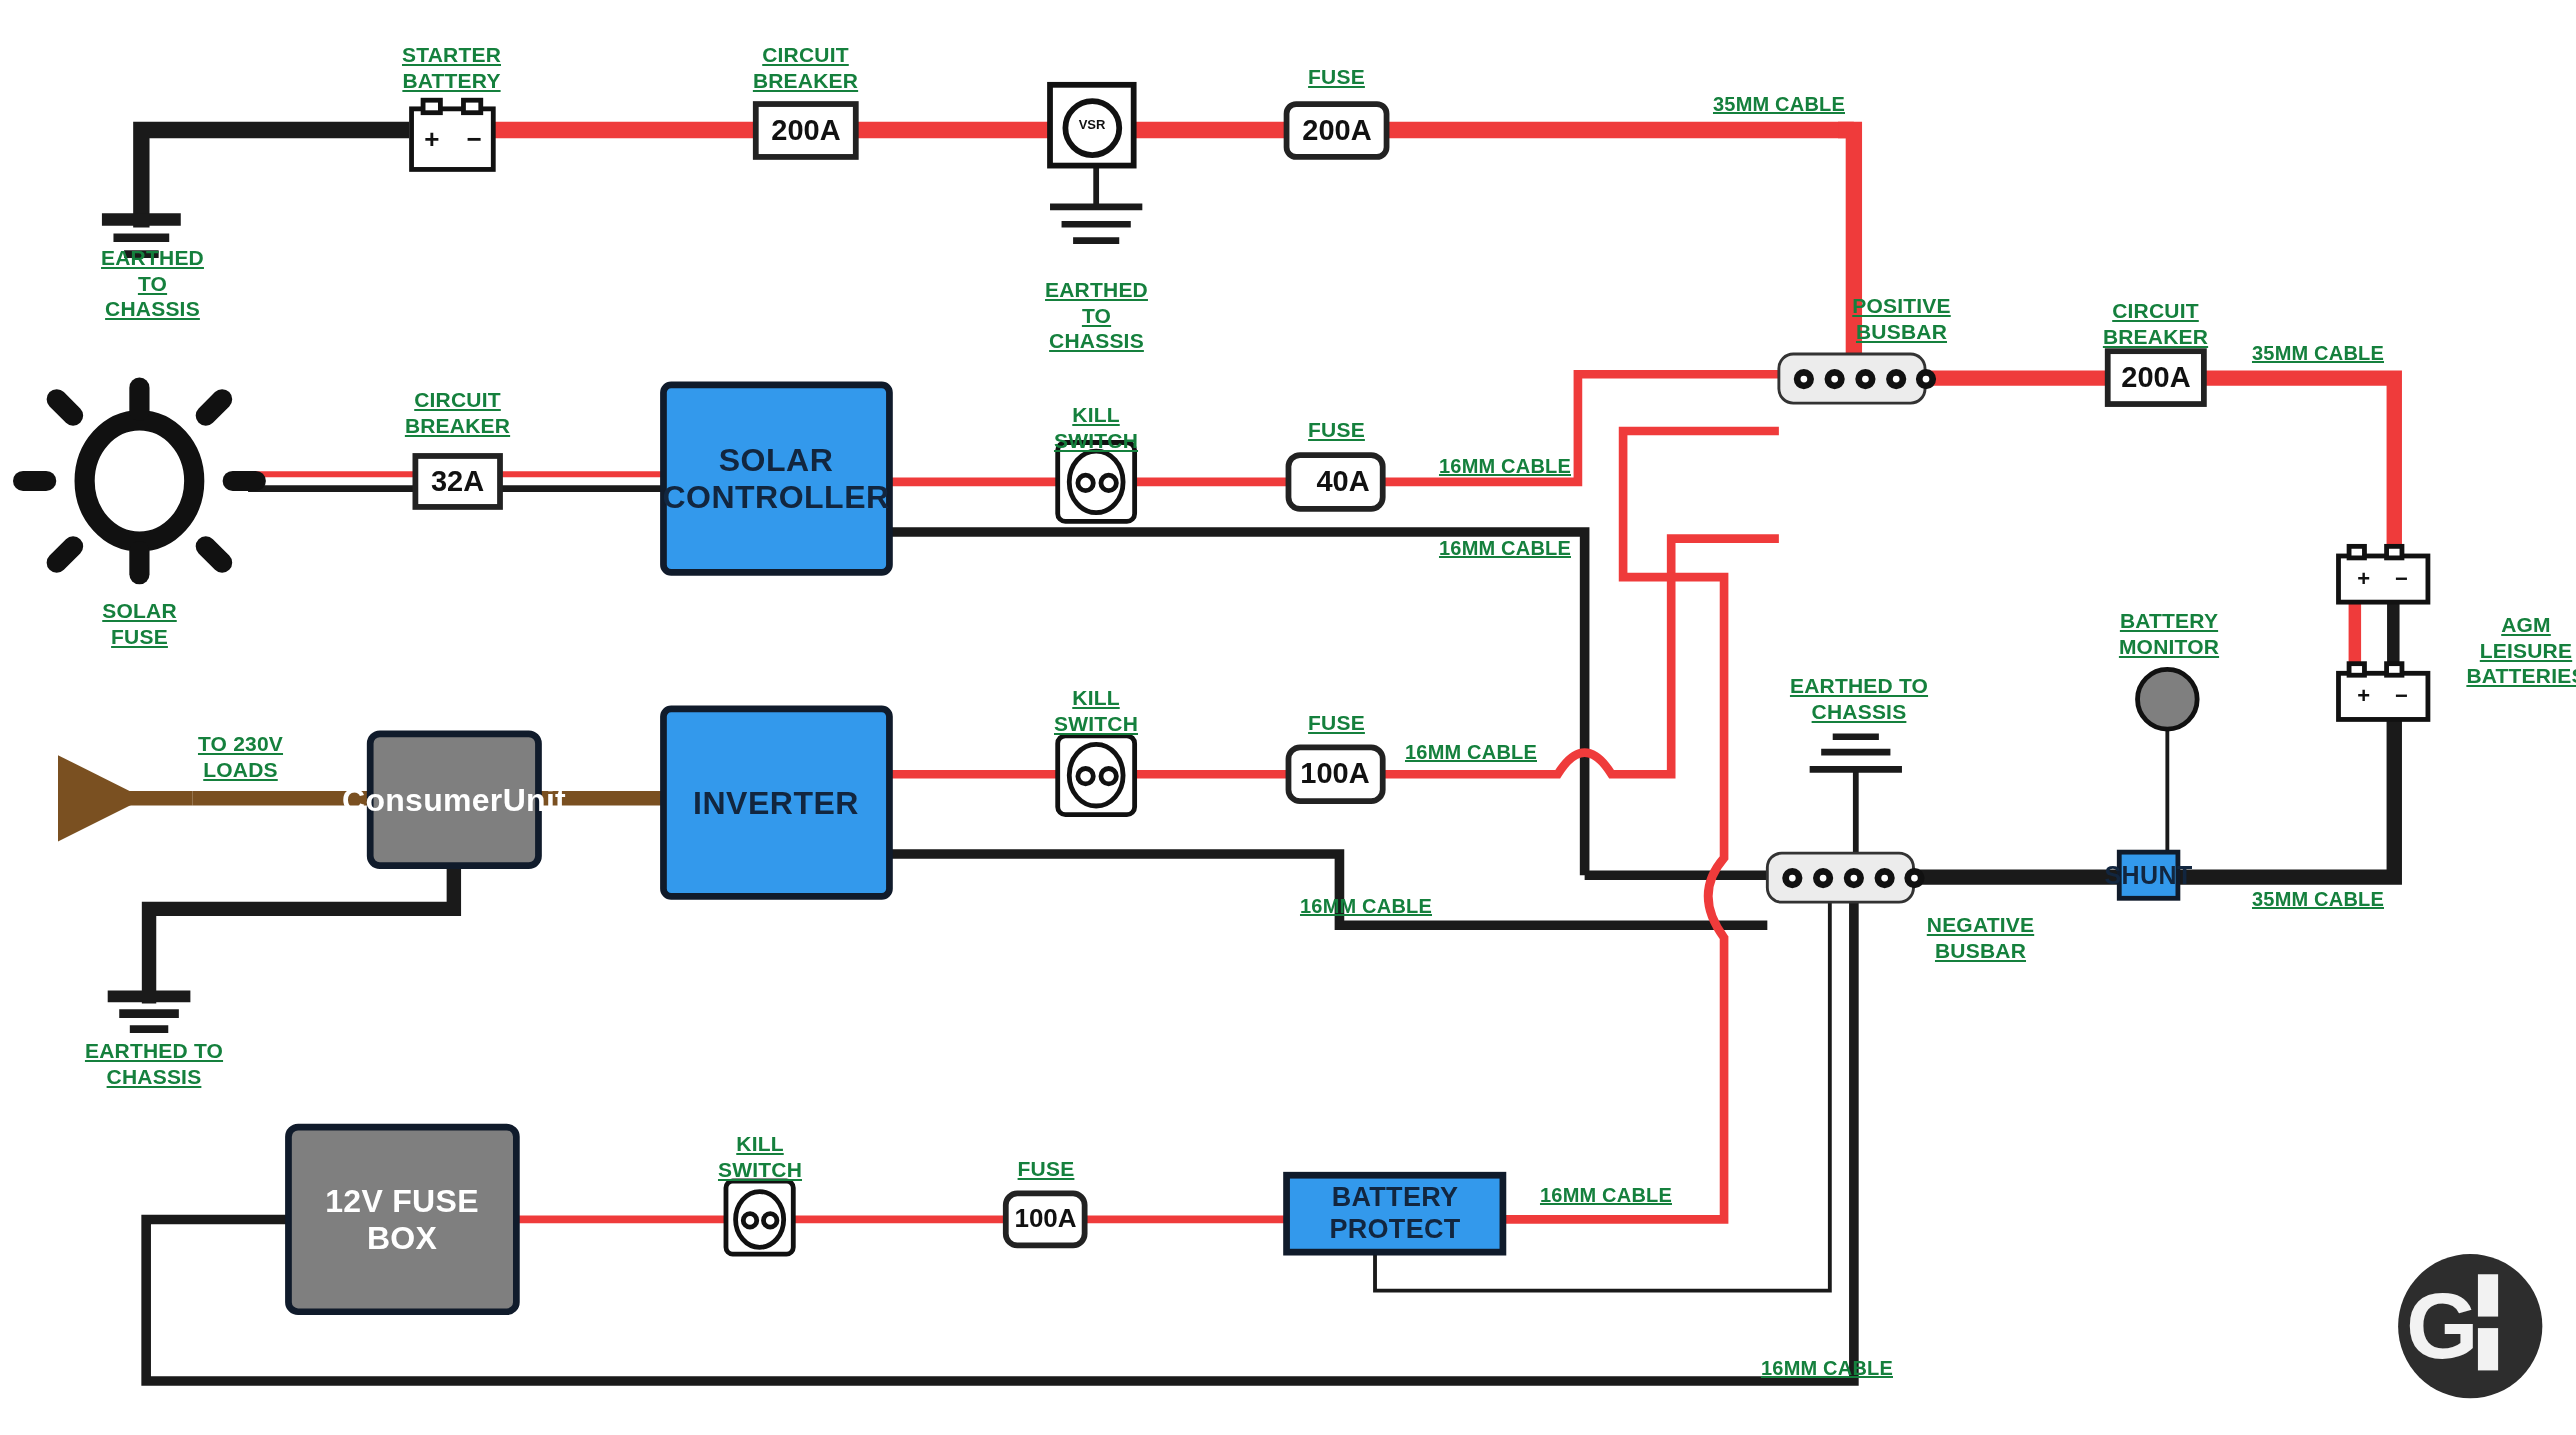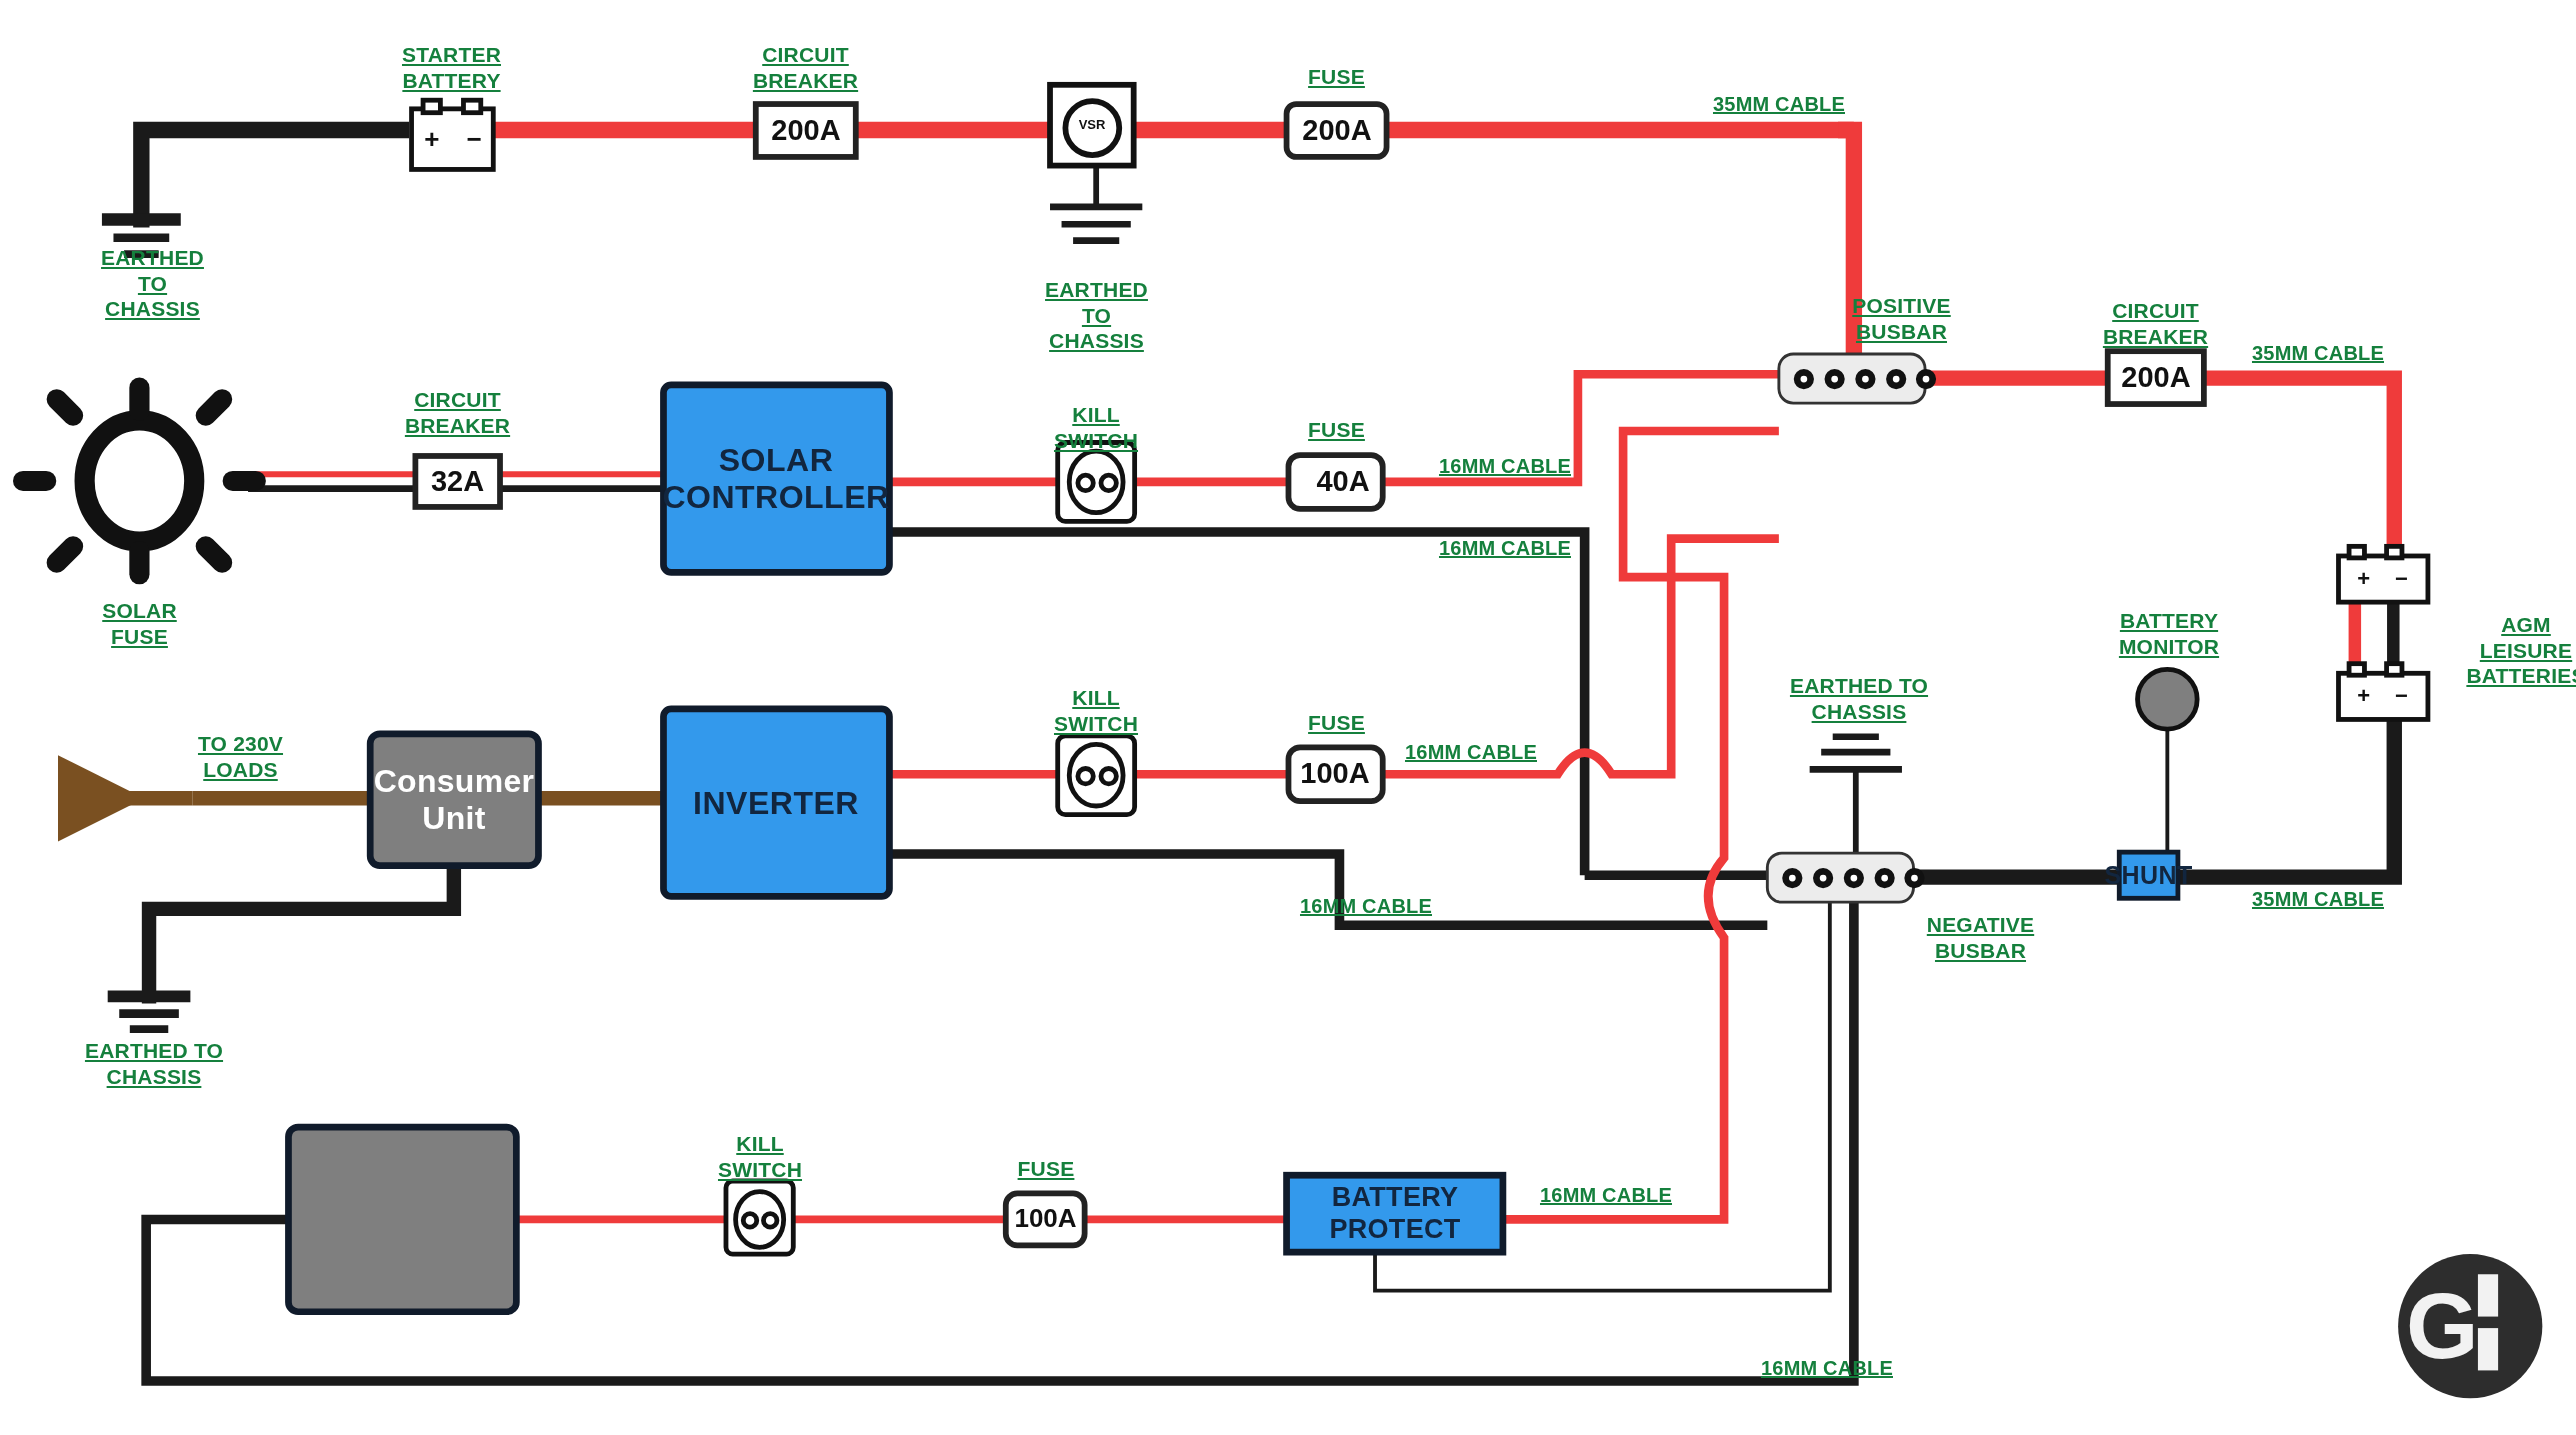--- a/index.html
+++ b/index.html
@@ -379,21 +379,21 @@
 
   <div class="lbl s22" style="left:1894px;top:912px;width:173px;">
     <div>NEGATIVE</div>
     <div>BUSBAR</div>
   </div>
   <div class="lbl s22" style="left:1787px;top:673px;width:144px;">
     <div>EARTHED TO</div>
     <div>CHASSIS</div>
   </div>
 
-  <div class="box-lbl gray-box-txt" style="left:370px;top:734px;width:168px;height:132px;flex-direction:column;">
+  <div class="box-lbl gray-box-txt" style="left:370px;top:734px;width:168px;height:132px;flex-direction:row;">
     <div>Consumer</div>
     <div>Unit</div>
   </div>
   <div class="lbl s22" style="left:154px;top:731px;width:173px;">
     <div>TO 230V</div>
     <div>LOADS</div>
   </div>
   <div class="lbl s22" style="left:82px;top:1038px;width:144px;">
     <div>EARTHED TO</div>
     <div>CHASSIS</div>
@@ -405,20 +405,24 @@
     <div>KILL</div>
     <div>SWITCH</div>
   </div>
 
   <div class="lbl s22" style="left:1250px;top:710px;width:173px;">FUSE</div>
   <div class="box-lbl rating-txt" style="left:1288px;top:747px;width:94px;height:54px;">100A</div>
 
   <div class="lbl s21" style="left:1365px;top:740px;width:212px;">16MM CABLE</div>
   <div class="lbl s21" style="left:1260px;top:894px;width:212px;">16MM CABLE</div>
 
+  <div class="box-lbl gray-box-txt" style="left:288px;top:1127px;width:228px;height:185px;flex-direction:column;">
+    <div>12V FUSE</div>
+    <div>BOX</div>
+  </div>
 
   <div class="lbl s22" style="left:683px;top:1131px;width:154px;">
     <div>KILL</div>
     <div>SWITCH</div>
   </div>
 
   <div class="lbl s22" style="left:962px;top:1156px;width:168px;">FUSE</div>
   <div class="box-lbl rating-txt" style="left:1006px;top:1193px;width:79px;height:52px;font-size:26px;">100A</div>
 
   <div class="box-lbl bp-txt" style="left:1287px;top:1175px;width:216px;height:77px;flex-direction:column;">

